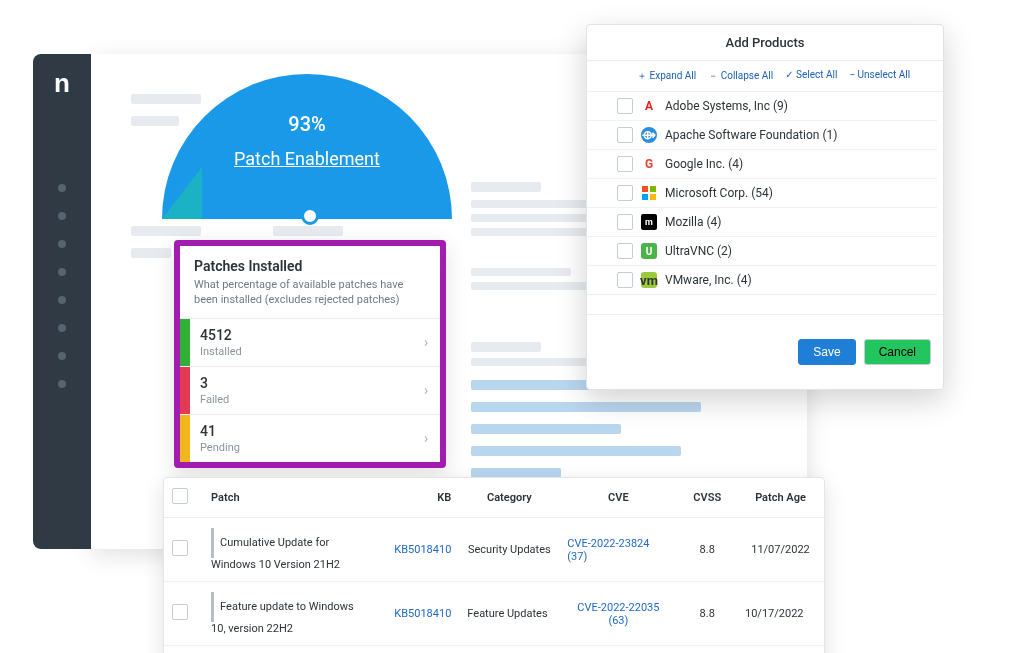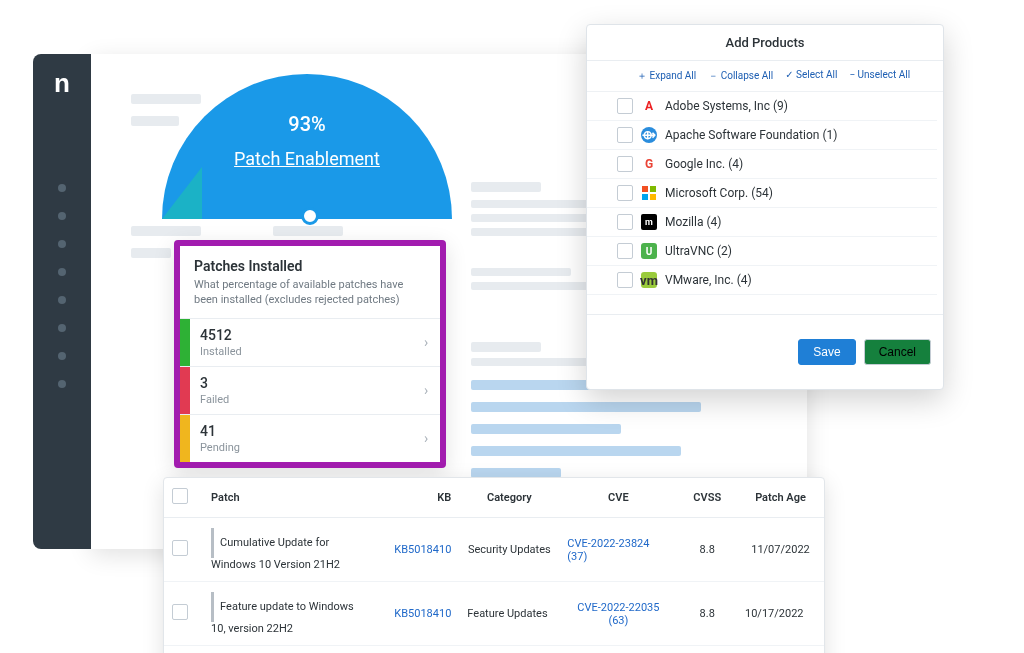--- a/index.html
+++ b/index.html
@@ -57,21 +57,21 @@
   .popup{position:absolute;left:586px;top:24px;width:356px;background:#fff;border:1px solid #dfe4e9;border-radius:4px;box-shadow:0 10px 30px rgba(0,0,0,0.18);z-index:20;}
   .popup-title{font-size:13px;font-weight:500;text-align:center;padding:10px 0;border-bottom:1px solid #e9edf1;}
   .popup-toolbar{display:flex;gap:12px;padding:8px 12px;font-size:10px;color:#1e5fb3;margin-left:38px;}
   .popup-toolbar span{cursor:pointer;}
   .popup-body{height:222px;overflow:auto;border-top:1px solid #eef1f4;padding-right:6px;}
   .popup-body::-webkit-scrollbar{width:10px;}
   .popup-body::-webkit-scrollbar-thumb{background:#c4ccd4;border-radius:5px;}
   .vendor{display:flex;align-items:center;gap:8px;padding:6px 12px 6px 30px;font-size:12px;border-bottom:1px solid #f0f3f6;}
   .vicon{width:16px;height:16px;display:flex;align-items:center;justify-content:center;font-size:12px;font-weight:700;border-radius:2px;}
   .popup-footer{display:flex;justify-content:flex-end;gap:8px;padding:24px 12px;border-top:1px solid #e9edf1;}
-  .btn{font-size:12px;padding:5px 14px;border-radius:3px;border:1px solid #c4ccd4;background:#15803d;cursor:pointer;}
+  .btn{font-size:12px;padding:5px 14px;border-radius:3px;border:1px solid #c4ccd4;background:#22c55e;cursor:pointer;}
   .btn.primary{background:#1f7fd6;color:#fff;border-color:#1f7fd6;}
 </style>
 </head>
 <body>
 
 <div class="viewport">
 
   <div class="sidebar">
     <div class="logo">
         <span>n</span>

